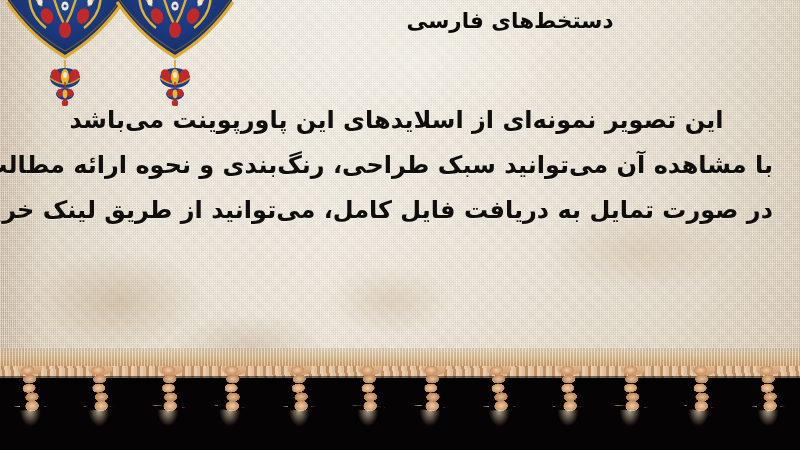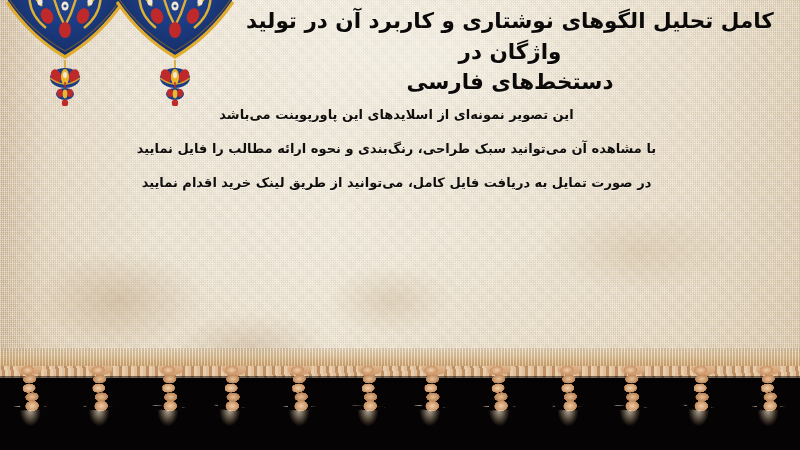--- a/index.html
+++ b/index.html
@@ -233,21 +233,21 @@
   }
   .body-block {
     position: absolute;
     left: 20px;
     top: 108px;
     width: 760px;
     text-align: center;
     direction: rtl;
   }
   .body-line {
-    font-size: 13px;
+    font-size: 24px;
     font-weight: 600;
     line-height: 1.0;
     color: #100e0c;
     margin: 0 7px 21px 0;
     text-shadow: 0 1px 0 rgba(255,255,255,0.32);
     white-space: nowrap;
   }
   .body-line:last-child { margin-bottom: 0; }
 </style>
 </head>
@@ -403,21 +403,20 @@
         <ellipse cx="5" cy="1" rx="3" ry="4" fill="#c0292a"></ellipse>
         <ellipse cx="0" cy="2" rx="2.4" ry="4.4" fill="#e8b830"></ellipse>
         <ellipse cx="0" cy="11" rx="3.2" ry="3.6" fill="#c0292a"></ellipse>
       </g>
     </svg>
   </div>
 
   <div class="text-layer">
 
     <div class="title">
-      <div>کامل تحلیل الگوهای نوشتاری و کاربرد آن در تولید واژگان در</div>
       <div>دستخط‌های فارسی</div>
     </div>
 
     <div class="body-block">
       <p class="body-line">این تصویر نمونه‌ای از اسلایدهای این پاورپوینت می‌باشد</p>
       <p class="body-line">با مشاهده آن می‌توانید سبک طراحی، رنگ‌بندی و نحوه ارائه مطالب را فایل نمایید</p>
       <p class="body-line">در صورت تمایل به دریافت فایل کامل، می‌توانید از طریق لینک خرید اقدام نمایید</p>
     </div>
 
   </div>

